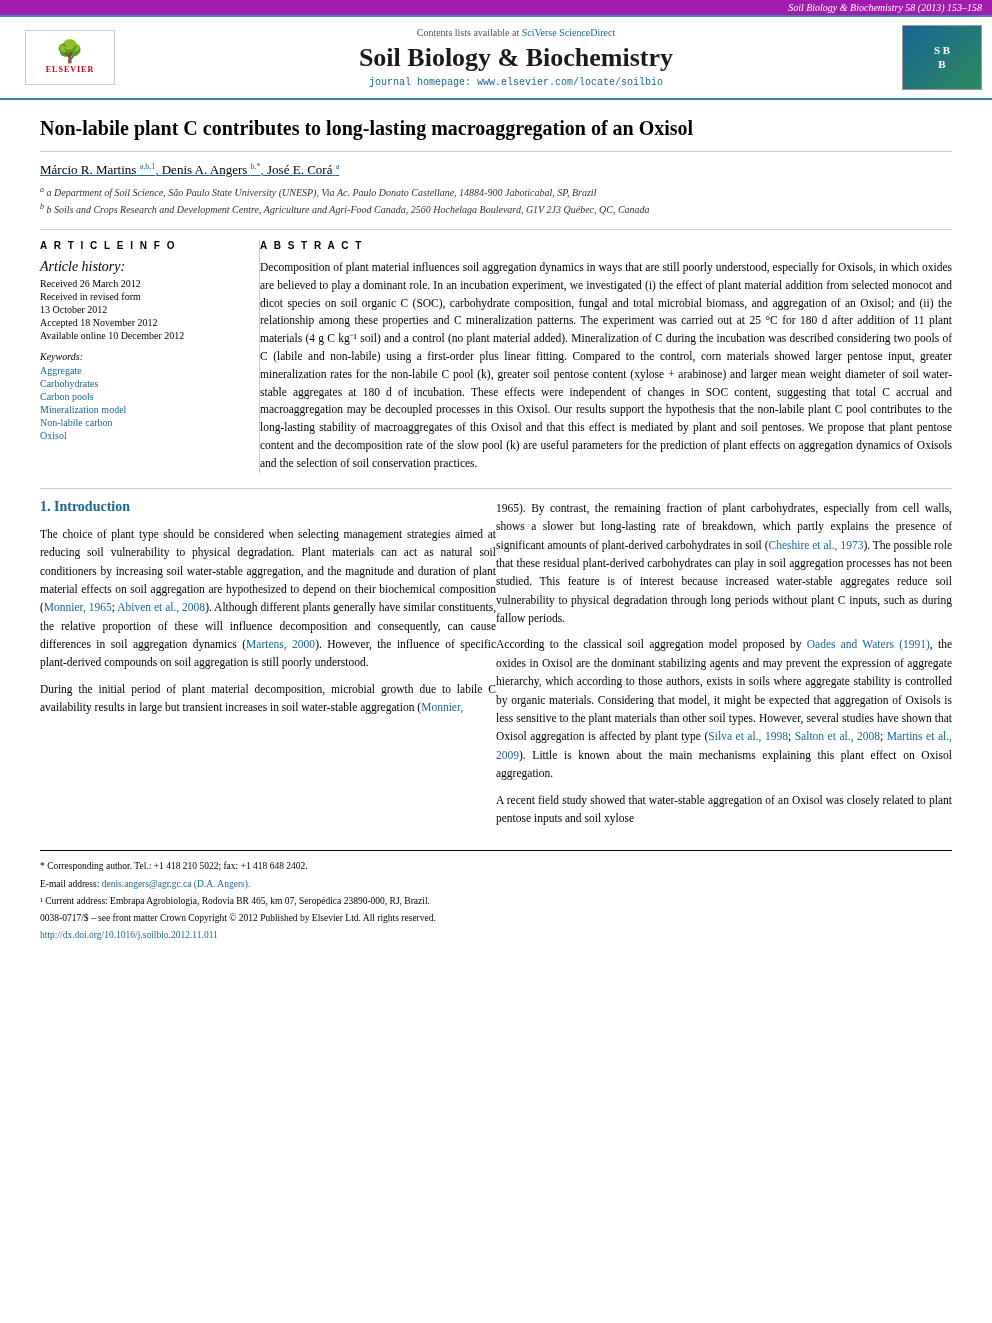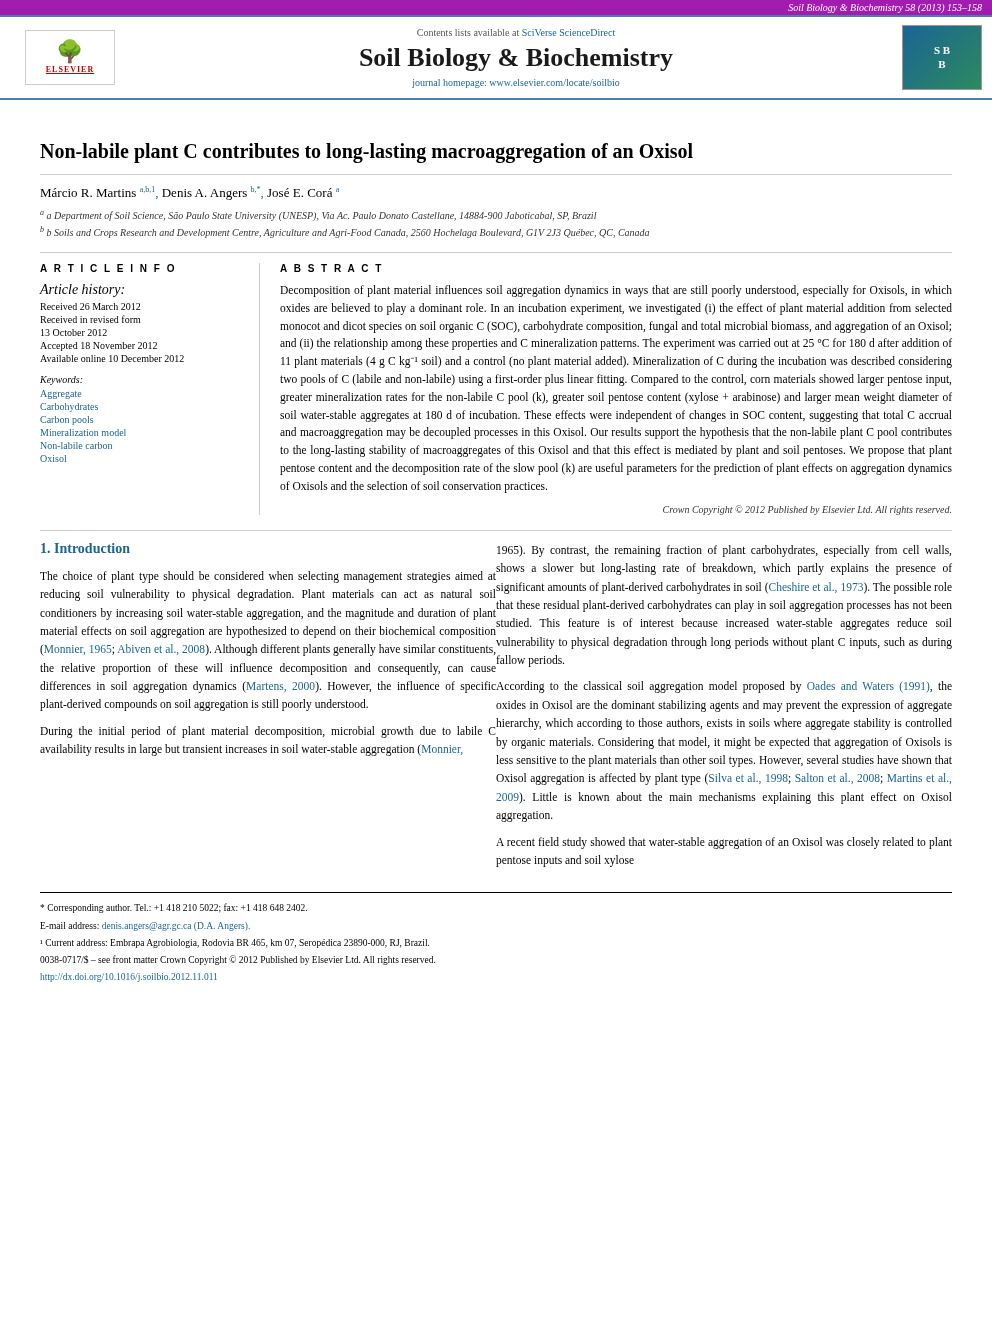--- a/index.html
+++ b/index.html
@@ -58,21 +58,20 @@
       color: #2d6e2d;
       line-height: 1;
     }
 
     .elsevier-text {
       font-size: 8px;
       color: #c00;
       font-weight: bold;
       letter-spacing: 1px;
       margin-top: 2px;
-      text-decoration: underline;
     }
 
     .journal-header-center {
       flex: 1;
       text-align: center;
       padding: 0 10px;
     }
 
     .sciverse-line {
       font-size: 10px;
@@ -89,20 +88,21 @@
       font-weight: bold;
       color: #1a1a1a;
       font-family: "Times New Roman", serif;
       line-height: 1.2;
     }
 
     .journal-homepage {
       font-size: 10px;
       color: #1a6496;
       margin-top: 4px;
+      font-family: Liberation Mono, monospace;
     }
 
     .journal-header-right {
       width: 80px;
       display: flex;
       align-items: center;
       justify-content: center;
     }
 
     .sbb-logo {
@@ -125,47 +125,46 @@
 
     
     .article-title {
       font-size: 20px;
       font-weight: bold;
       color: #000;
       margin-bottom: 10px;
       line-height: 1.3;
       border-bottom: 1px solid #ccc;
       padding-bottom: 10px;
-      margin-top: 23px;
     }
 
     
     .authors {
       font-size: 13px;
       margin-bottom: 6px;
       color: #1a6496;
+      text-decoration: underline;
     }
 
     .author-name {
       color: #000;
     }
 
     
     .affiliations {
       font-size: 10px;
       color: #333;
       margin-bottom: 12px;
       font-style: italic;
       line-height: 1.5;
     }
 
     
     .two-col {
       display: flex;
-      gap: 20px;
       margin-bottom: 15px;
       border-top: 1px solid #ccc;
       padding-top: 10px;
     }
 
     .article-info-col {
       width: 220px;
       flex-shrink: 0;
       border-right: 1px solid #ccc;
       padding-right: 15px;
@@ -370,21 +369,20 @@
         <span class="kw-item">Carbon pools</span>
         <span class="kw-item">Mineralization model</span>
         <span class="kw-item">Non-labile carbon</span>
         <span class="kw-item">Oxisol</span>
       </div>
     </div>
 
     <div class="abstract-col">
       <div class="section-header">A B S T R A C T</div>
       <div class="abstract-text">Decomposition of plant material influences soil aggregation dynamics in ways that are still poorly understood, especially for Oxisols, in which oxides are believed to play a dominant role. In an incubation experiment, we investigated (i) the effect of plant material addition from selected monocot and dicot species on soil organic C (SOC), carbohydrate composition, fungal and total microbial biomass, and aggregation of an Oxisol; and (ii) the relationship among these properties and C mineralization patterns. The experiment was carried out at 25 °C for 180 d after addition of 11 plant materials (4 g C kg⁻¹ soil) and a control (no plant material added). Mineralization of C during the incubation was described considering two pools of C (labile and non-labile) using a first-order plus linear fitting. Compared to the control, corn materials showed larger pentose input, greater mineralization rates for the non-labile C pool (k), greater soil pentose content (xylose + arabinose) and larger mean weight diameter of soil water-stable aggregates at 180 d of incubation. These effects were independent of changes in SOC content, suggesting that total C accrual and macroaggregation may be decoupled processes in this Oxisol. Our results support the hypothesis that the non-labile plant C pool contributes to the long-lasting stability of macroaggregates of this Oxisol and that this effect is mediated by plant and soil pentoses. We propose that plant pentose content and the decomposition rate of the slow pool (k) are useful parameters for the prediction of plant effects on aggregation dynamics of Oxisols and the selection of soil conservation practices.</div>
-      <div class="copyright-line">Crown Copyright © 2012 Published by Elsevier Ltd. All rights reserved.</div>
     </div>
 
   </div>
 
   <div class="section-divider"></div>
 
   <div class="two-col-body">
 
     <div class="body-col">
       <div class="section-title">

